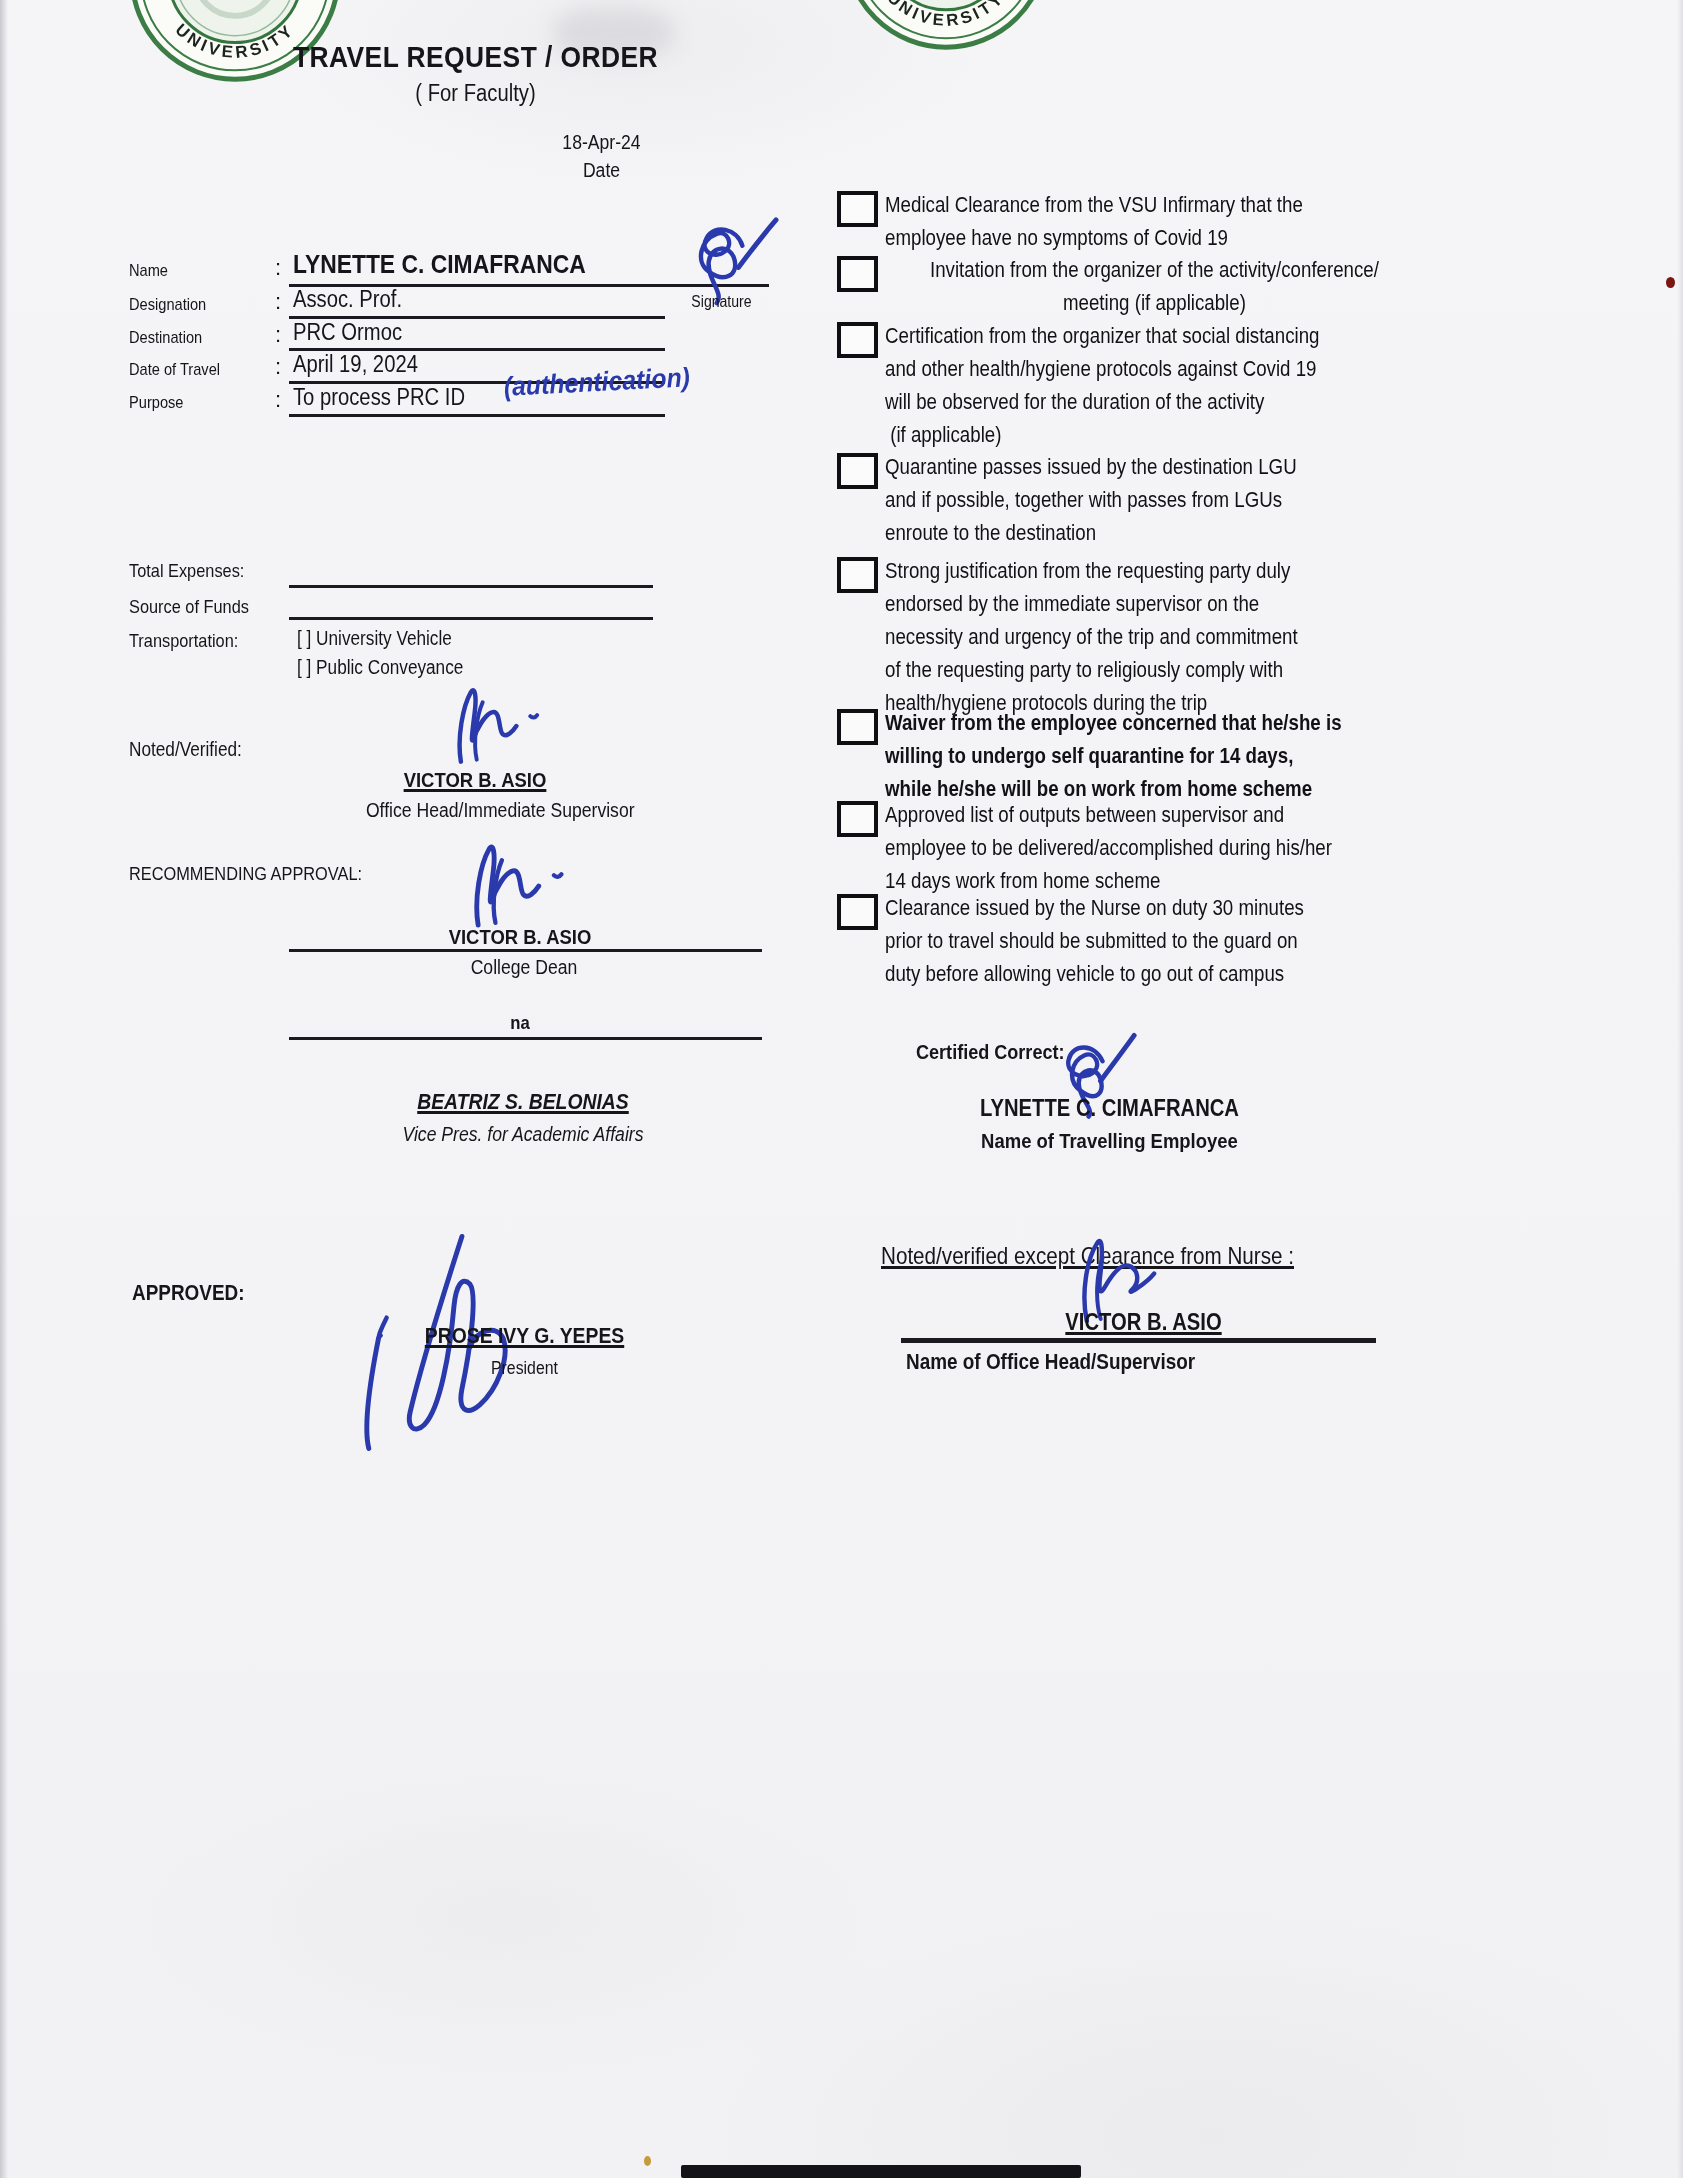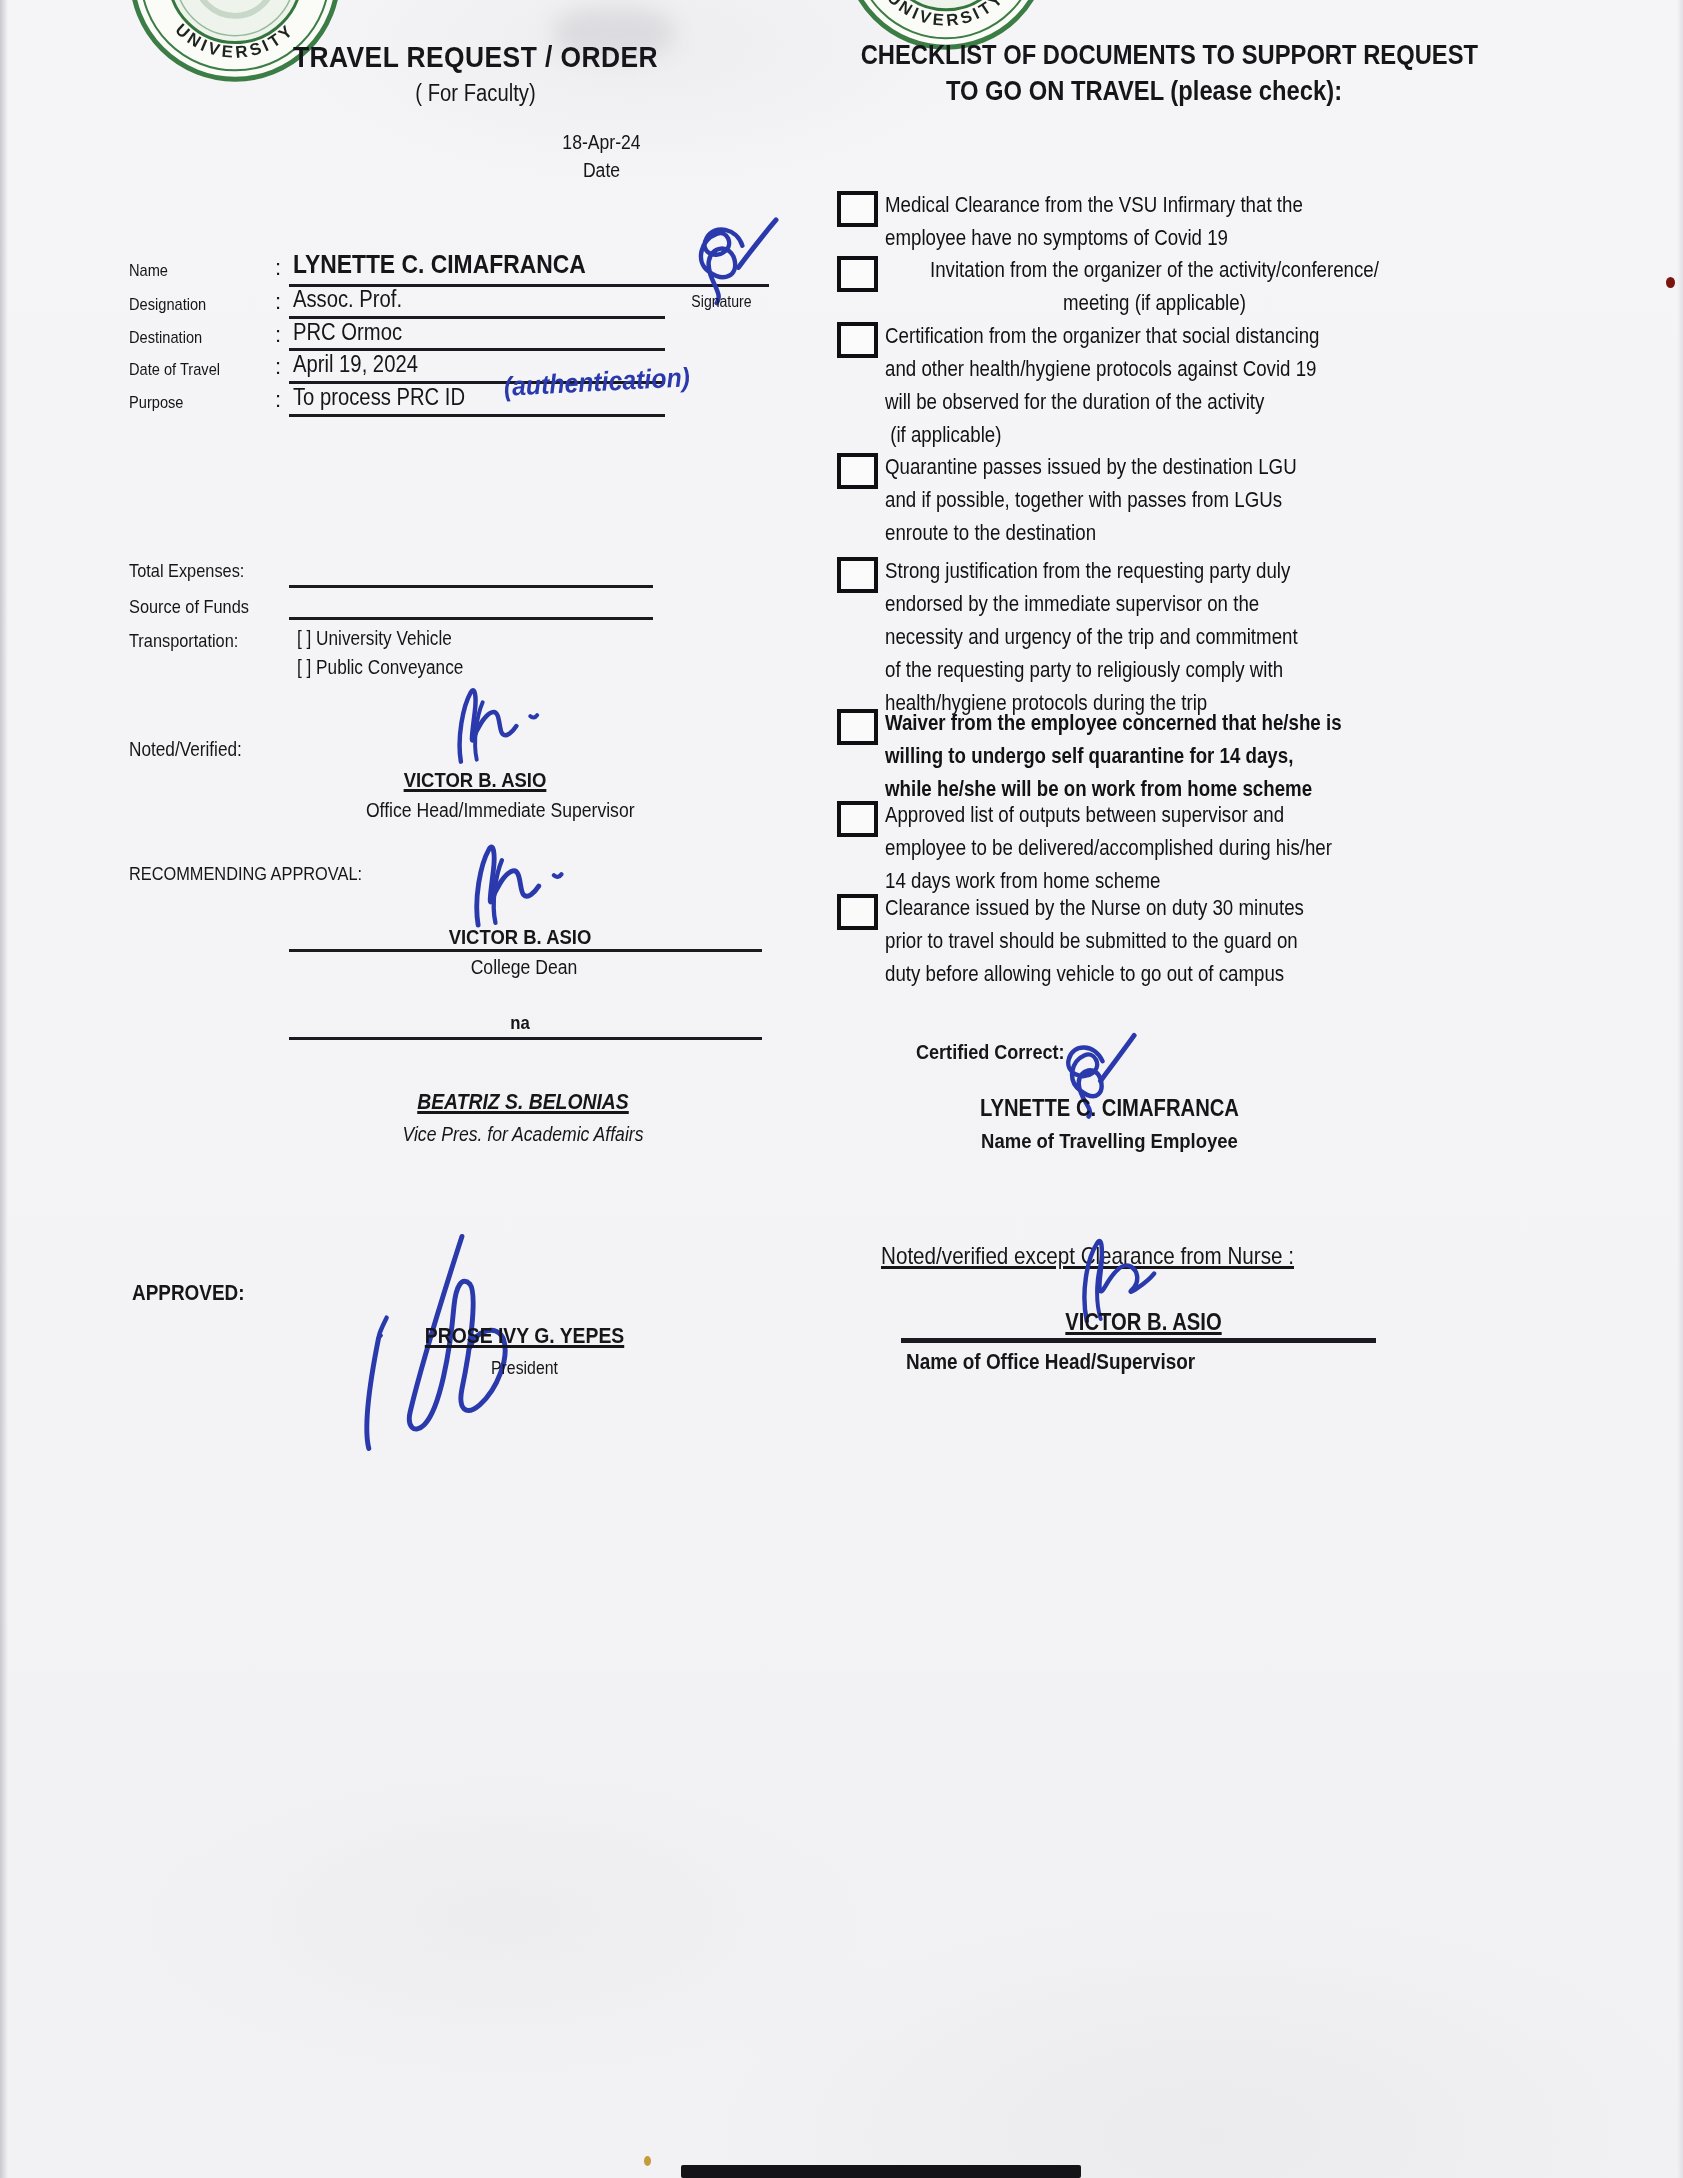--- a/index.html
+++ b/index.html
@@ -161,24 +161,20 @@
   <svg class="sig" style="left:345px;top:1220px;" width="218" height="233" viewBox="0 0 220 230">
     <path d="M118,14 C100,70 78,140 66,190 C62,206 70,214 80,204 C96,188 106,130 110,84 C112,64 118,54 126,62 C134,72 126,130 118,168 C114,188 122,196 136,184 C154,168 166,136 160,118 C154,102 132,108 126,126" stroke-width="5"></path>
     <path d="M34,116 C26,156 18,204 24,228" stroke-width="5"></path>
     <path d="M42,96 C36,108 32,118 36,114" stroke-width="4.5"></path>
   </svg>
   <div class="abs ctr" style="left:376px;top:1313px;width:297px;margin-top:10px;">
     <div class="cc b u" style="font-size:22px;">PROSE IVY G. YEPES</div>
     <div class="cc" style="font-size:18px;margin-top:9px;">President</div>
   </div>
 
-  <div class="abs ctr" style="left:822px;top:40px;width:644px;">
-    <div class="cc b" style="font-size:27px;">CHECKLIST OF DOCUMENTS TO SUPPORT REQUEST</div>
-    <div class="cc b" style="font-size:27px;margin-top:5px;">TO GO ON TRAVEL (please check):</div>
-  </div>
 
   <div class="chk-item" style="top:188px;">
     <div class="cbx"></div>
     <div class="chk-lines">
       <div class="chk-line">Medical Clearance from the VSU Infirmary that the</div>
       <div class="chk-line">employee have no symptoms of Covid 19</div>
     </div>
   </div>
 
   <div class="chk-item" style="top:253px;text-align:center;">

